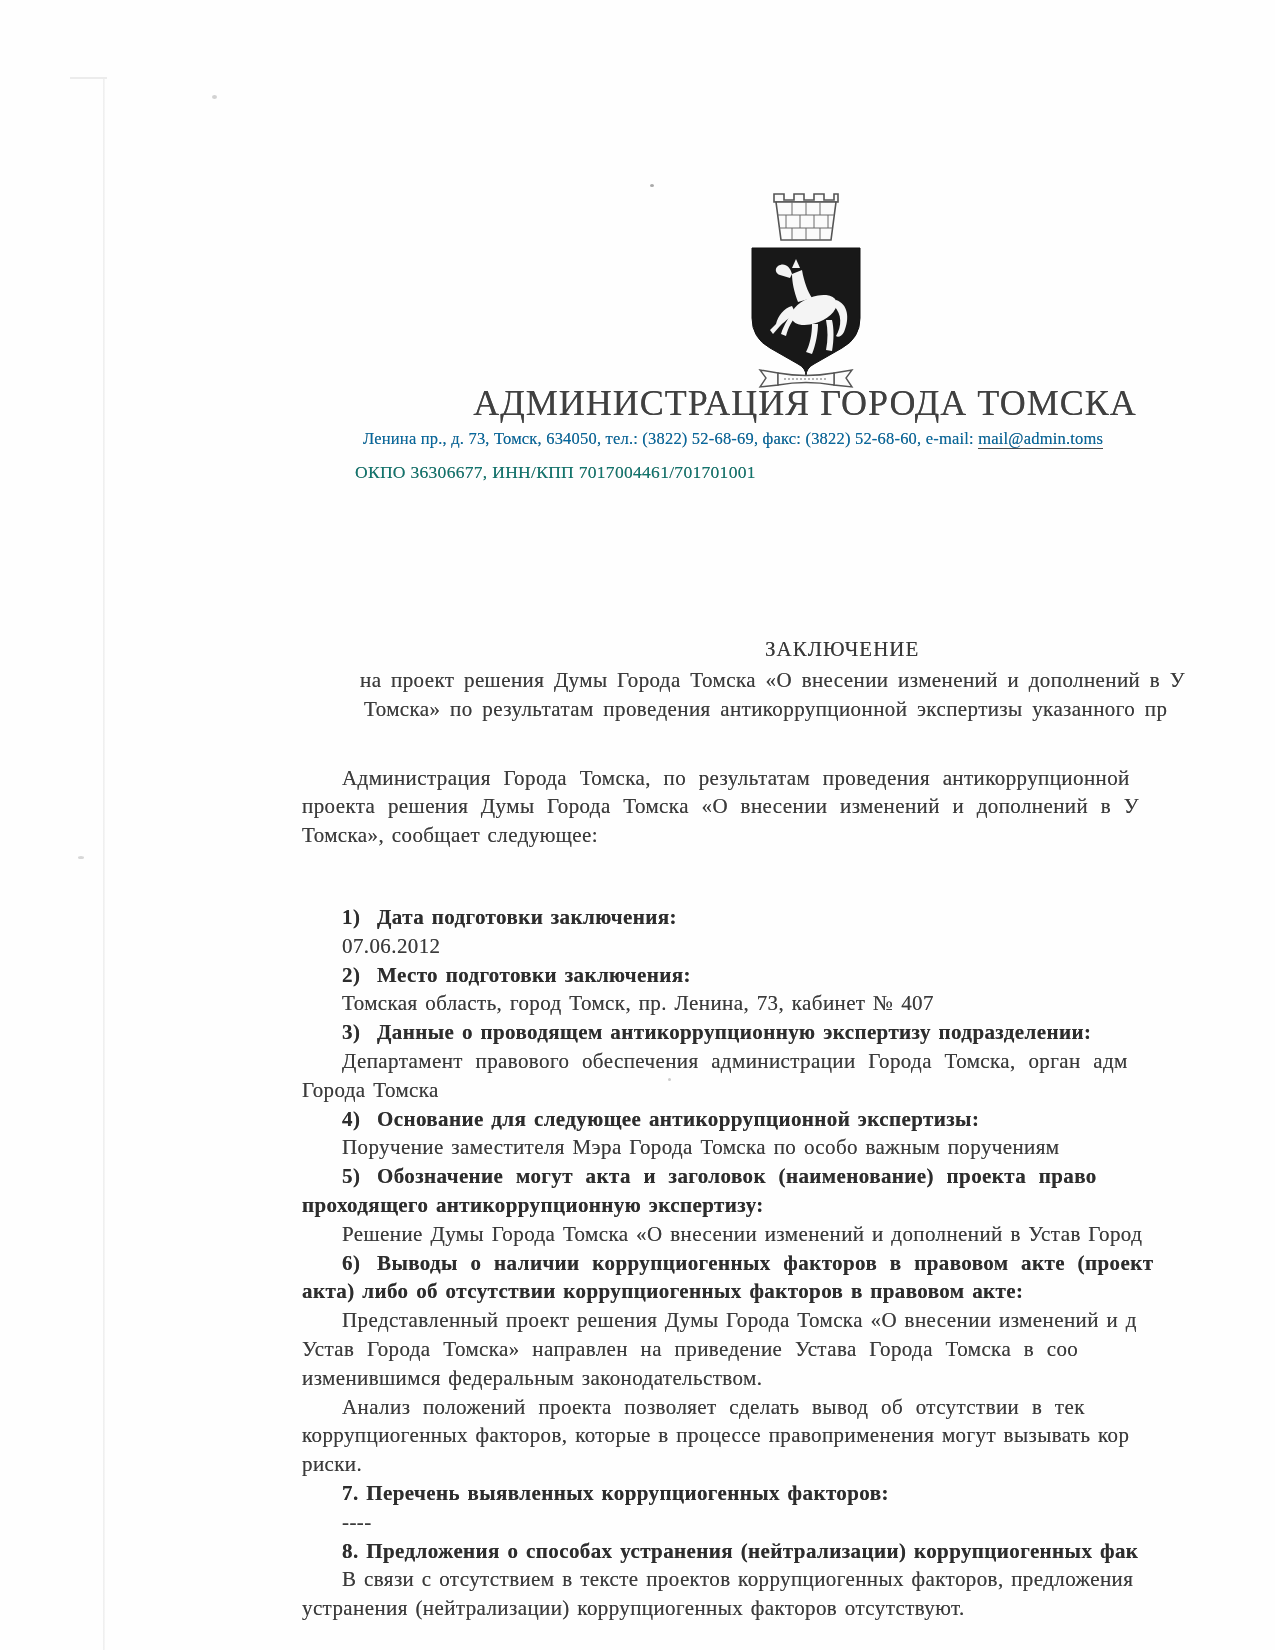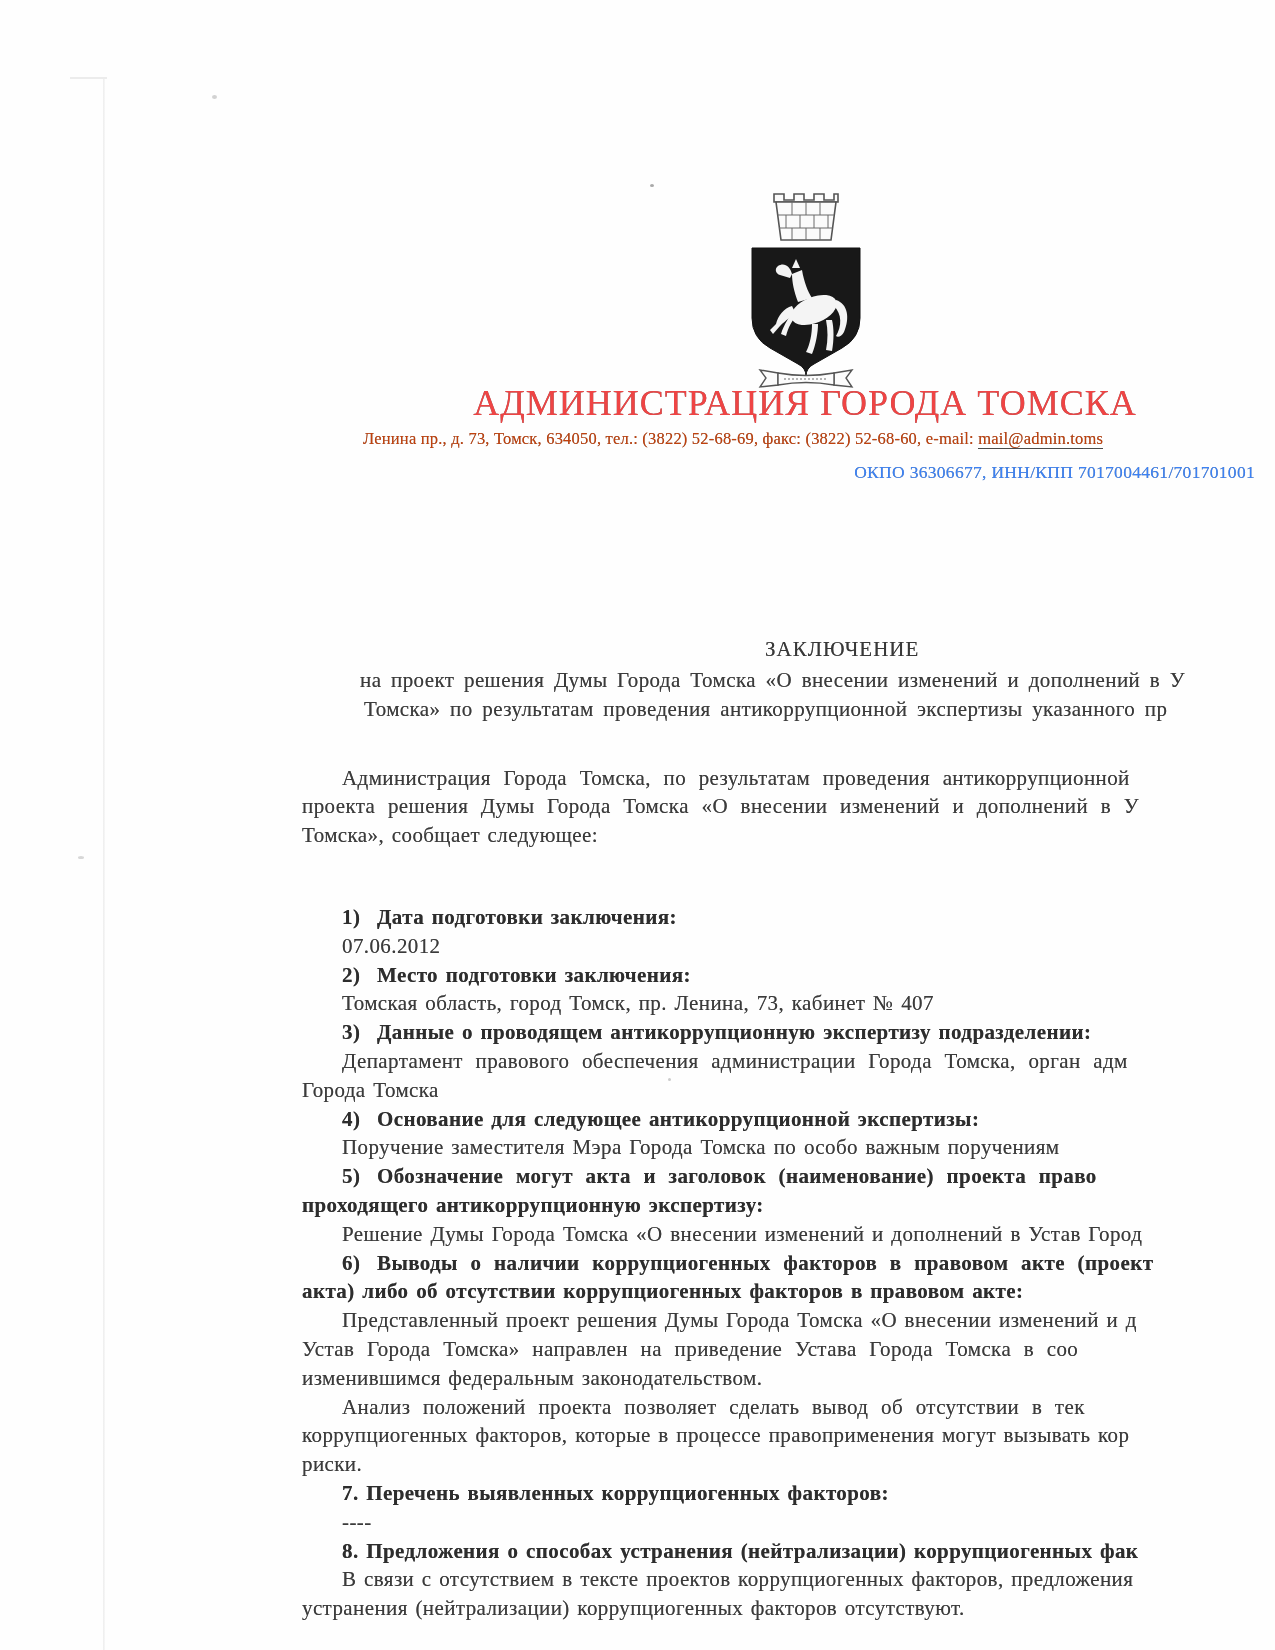--- a/index.html
+++ b/index.html
@@ -17,32 +17,32 @@
   .speck2{left:212px;top:95px;width:5px;height:4px;background:#d2d2d2;}
   .speck3{left:78px;top:856px;width:6px;height:3px;background:#d7d7d7;}
   .speck4{left:668px;top:1078px;width:3px;height:3px;background:#cccccc;}
 
   
   .emblem{position:absolute;left:740px;top:190px;}
 
   
   .org-name{
     position:absolute;left:355px;top:383px;width:900px;text-align:center;
-    font-size:36px;line-height:40px;color:#ef4444;letter-spacing:1px;white-space:nowrap;
+    font-size:36px;line-height:40px;color:#404040;letter-spacing:1px;white-space:nowrap;
     text-shadow:0 0 0.6px rgba(46,46,46,0.7);
   }
   .contact-line{
     position:absolute;left:363px;top:429px;white-space:nowrap;
-    font-size:16.5px;color:#c2410c;letter-spacing:0.2px;
+    font-size:16.5px;color:#0369a1;letter-spacing:0.2px;
     text-shadow:0 0 0.5px rgba(60,60,60,0.6);
   }
   .email{border-bottom:1px solid #4a4a4a;}
   .codes-line{
-    position:absolute;left:355px;top:462px;width:900px;text-align:right;white-space:nowrap;
-    font-size:17.5px;color:#3b82f6;letter-spacing:0.3px;
+    position:absolute;left:355px;top:462px;width:900px;text-align:left;white-space:nowrap;
+    font-size:17.5px;color:#0f766e;letter-spacing:0.3px;
     text-shadow:0 0 0.5px rgba(60,60,60,0.6);
   }
 
   
   .doc{position:absolute;left:302px;top:633px;width:1150px;}
   .line{
     font-size:21px;line-height:28.8px;height:28.8px;white-space:nowrap;
     color:#3b3b3b;letter-spacing:0.4px;word-spacing:2px;
     text-shadow:0 0 0.6px rgba(59,59,59,0.65);
   }

